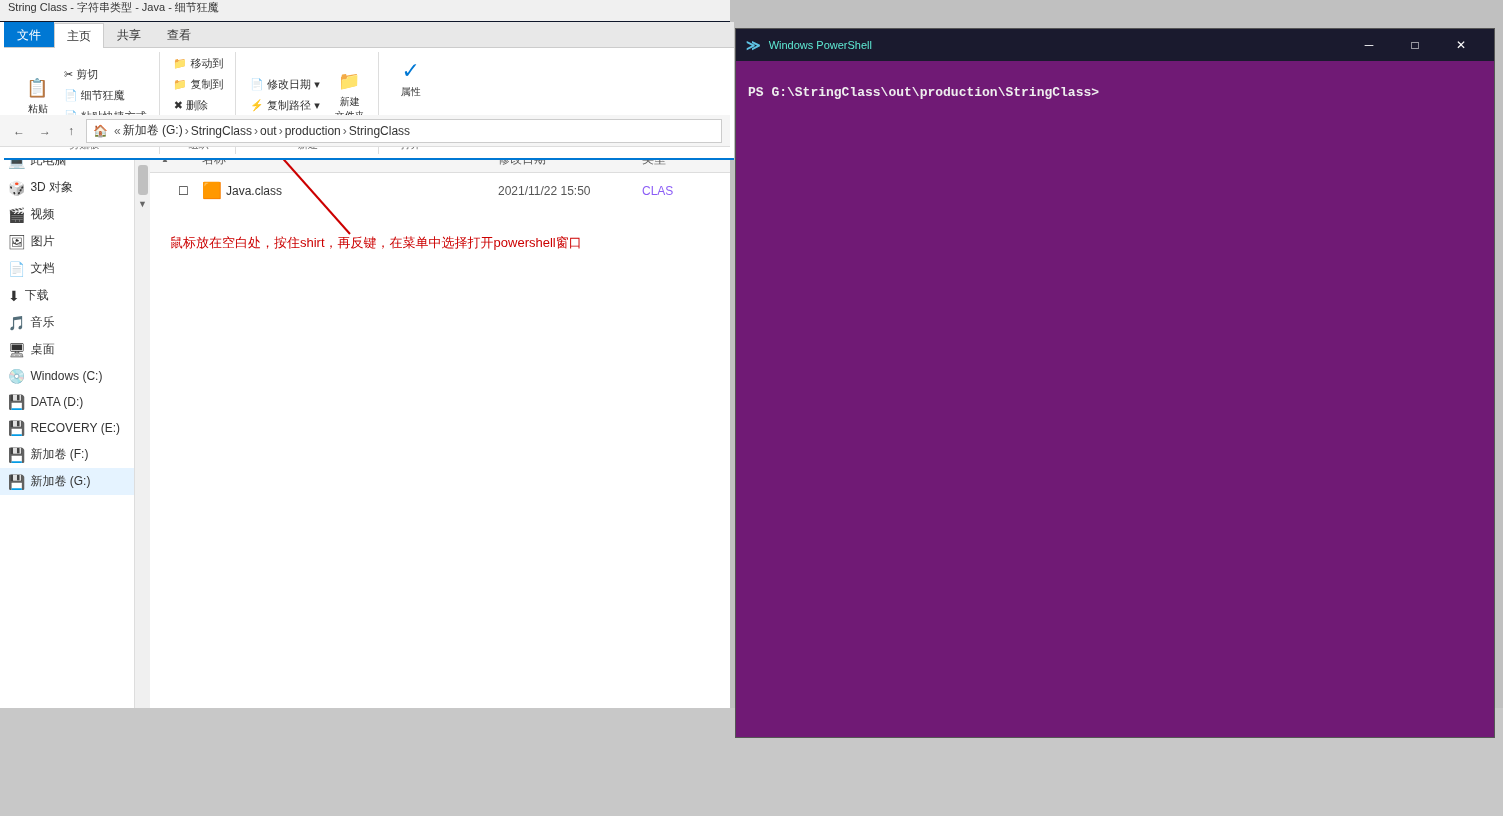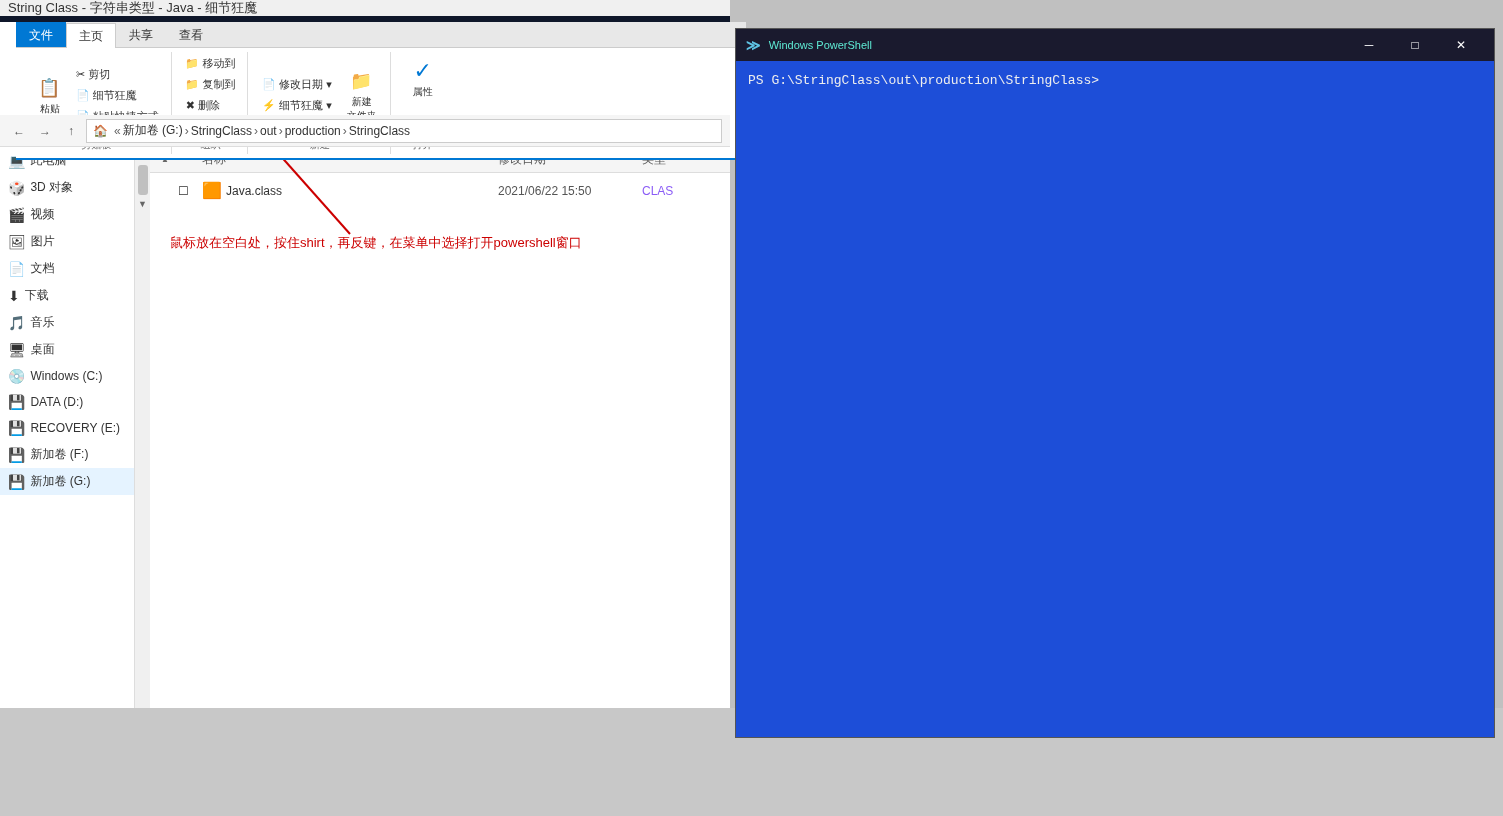--- a/index.html
+++ b/index.html
@@ -3,35 +3,34 @@
   <meta charset="utf-8">
   <style>
     * { margin: 0; padding: 0; box-sizing: border-box; }
     body { font-family: 'Microsoft YaHei', SimSun, sans-serif; font-size: 12px; background: #c0c0c0; width: 1503px; height: 816px; overflow: hidden; position: relative; }
 
     
     .title-bar {
       background: #f0f0f0;
       height: 22px;
       display: flex;
-      align-items: center;
       padding: 0 8px;
-      font-size: 13px;
-      color: #333;
-      border-bottom: 6px solid #0f172a;
+      font-size: 11px;
+      color: #333;
+      border-bottom: 1px solid #0f172a;
       position: absolute;
       top: 0; left: 0;
       width: 730px;
       z-index: 10;
     }
 
     
     .ribbon {
       position: absolute;
-      top: 22px; left: 16px;
+      top: 22px; left: 4px;
       width: 730px;
       background: #f5f5f5;
       z-index: 10;
     }
     .ribbon-tabs {
       display: flex;
       background: #e8e8e8;
       height: 26px;
       align-items: flex-end;
       padding-left: 0;
@@ -302,26 +301,27 @@
       height: 32px;
       display: flex;
       align-items: center;
       justify-content: center;
       color: #fff;
       font-size: 12px;
       cursor: pointer;
     }
     .ps-content {
       flex: 1;
-      background: #1d4ed8;
-      padding: 12px 12px;
+      background: #701a75;
+      padding: 24px 12px;
       font-family: 'Consolas', 'Courier New', monospace;
       font-size: 13px;
       color: #eee;
       overflow: hidden;
+      font-weight: bold;
     }
     .ps-prompt {
       color: #eee;
       white-space: pre;
     }
 
     
     .scrollbar-v {
       width: 16px;
       background: #f0f0f0;
@@ -415,21 +415,21 @@
 
       <div class="ribbon-group">
         <div class="ribbon-buttons">
           <div class="ribbon-small-group" style="margin-right:4px;">
             <div class="ribbon-small-btn">
               <span>📄</span>
               <span>修改日期 ▾</span>
             </div>
             <div class="ribbon-small-btn">
               <span>⚡</span>
-              <span>细节狂魔 ▾</span>
+              <span>复制路径 ▾</span>
             </div>
           </div>
           <div class="ribbon-btn">
             <div class="ribbon-icon">📁</div>
             <span style="text-align:center;">新建<br>文件夹</span>
           </div>
         </div>
         <span class="ribbon-group-label">新建</span>
       </div>
 
@@ -535,21 +535,21 @@
         <div class="col-date">修改日期</div>
         <div class="col-type">类型</div>
       </div>
 
       <div class="file-list-body">
         <div class="file-row">
           <div style="width:16px;"></div>
           <div class="col-check">☐</div>
           <div class="file-icon">🟧</div>
           <div class="file-name">Java.class</div>
-          <div class="file-date">2021/06/22 15:50</div>
+          <div class="file-date">2021/11/22 15:50</div>
           <div class="file-type">CLAS</div>
         </div>
 
         <div style="position:relative; margin-top: 30px; left: 16px;">
 
           <svg style="position:absolute;top:-100px;left:50px;width:200px;height:110px;pointer-events:none;">
             <line x1="130" y1="100" x2="50" y2="10" stroke="#cc0000" stroke-width="2" marker-end="url(#arrow)"></line>
             <defs>
               <marker id="arrow" markerWidth="8" markerHeight="8" refX="6" refY="3" orient="auto">
                 <path d="M0,0 L0,6 L9,3 z" fill="#cc0000"></path>

